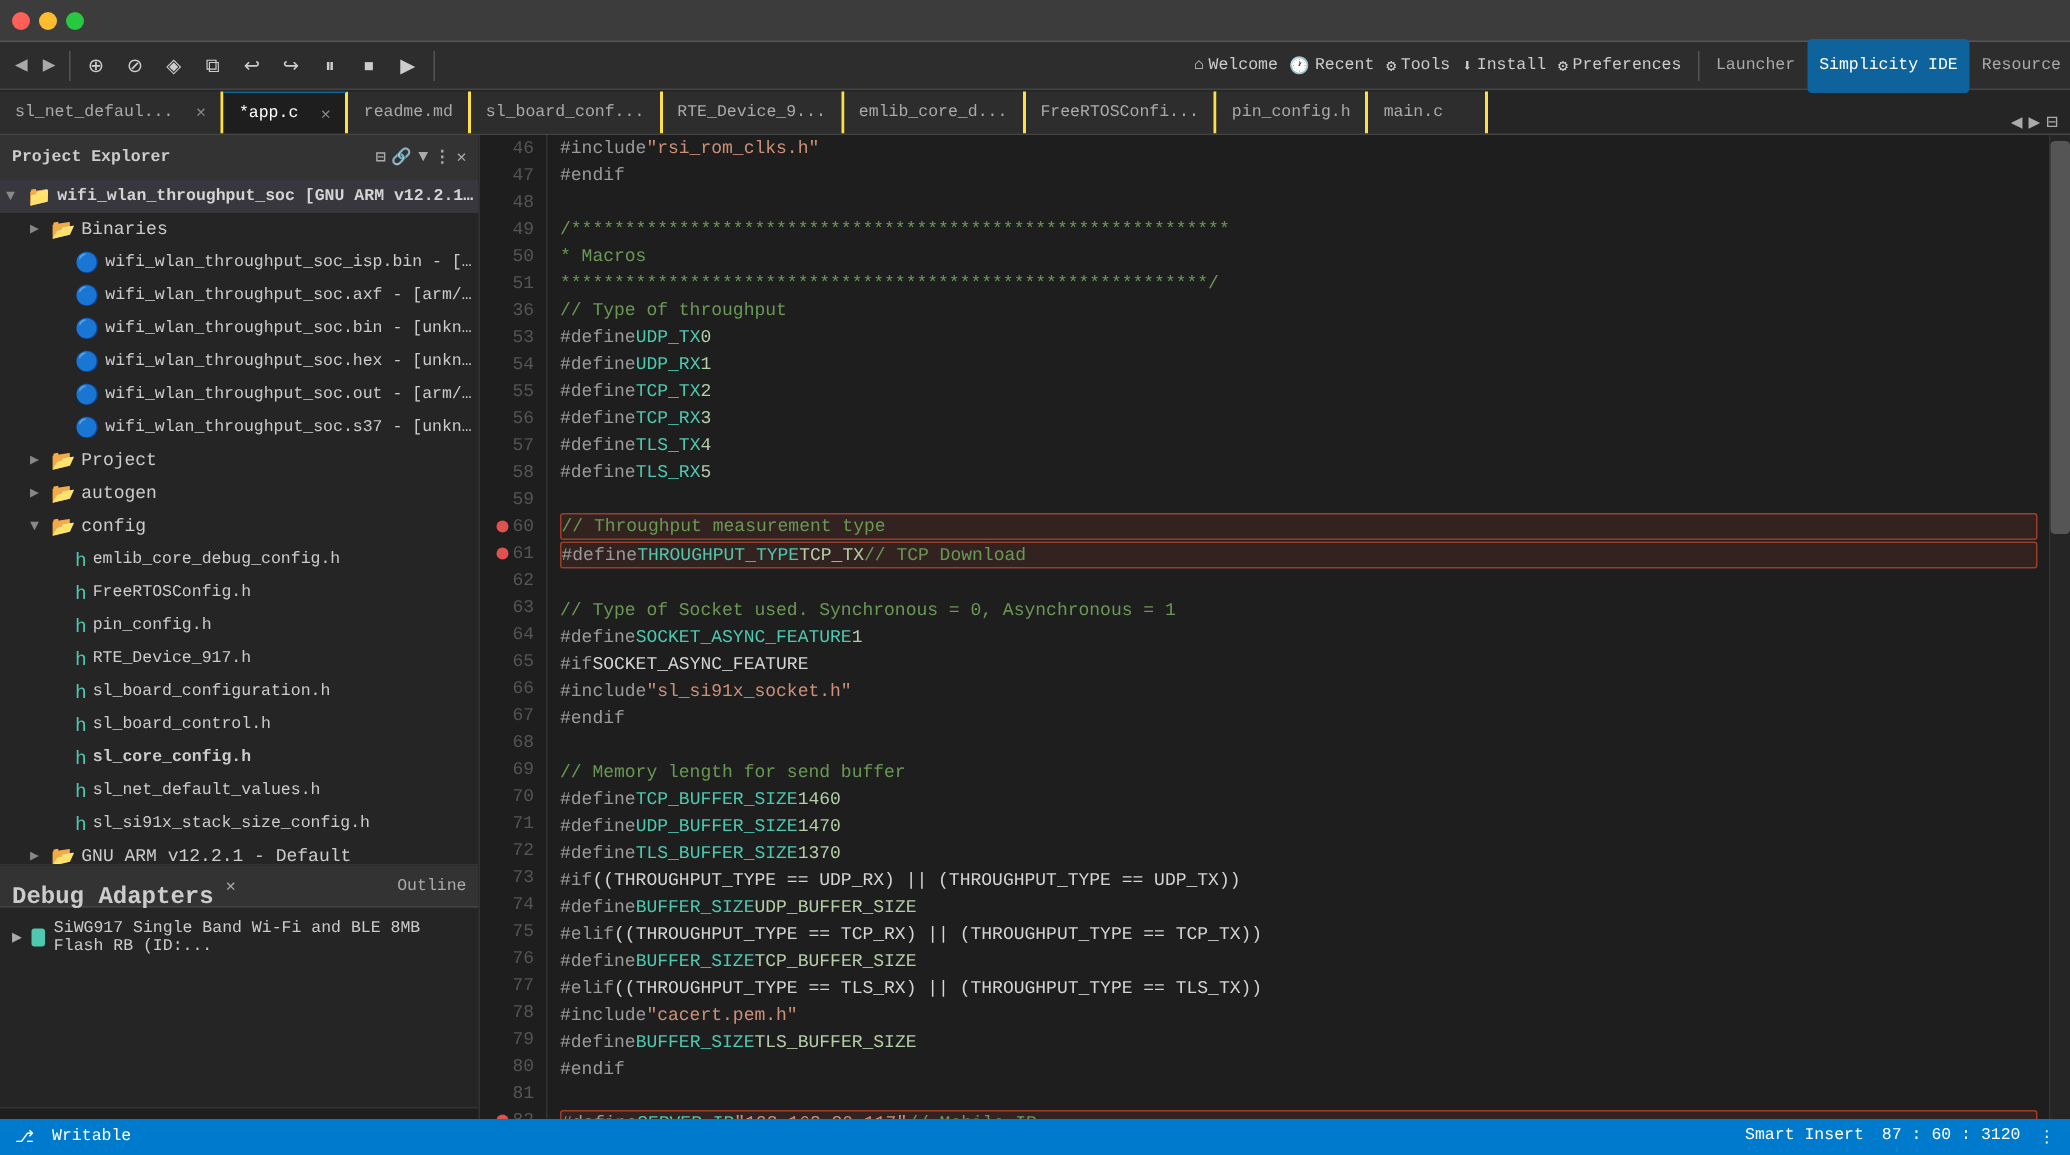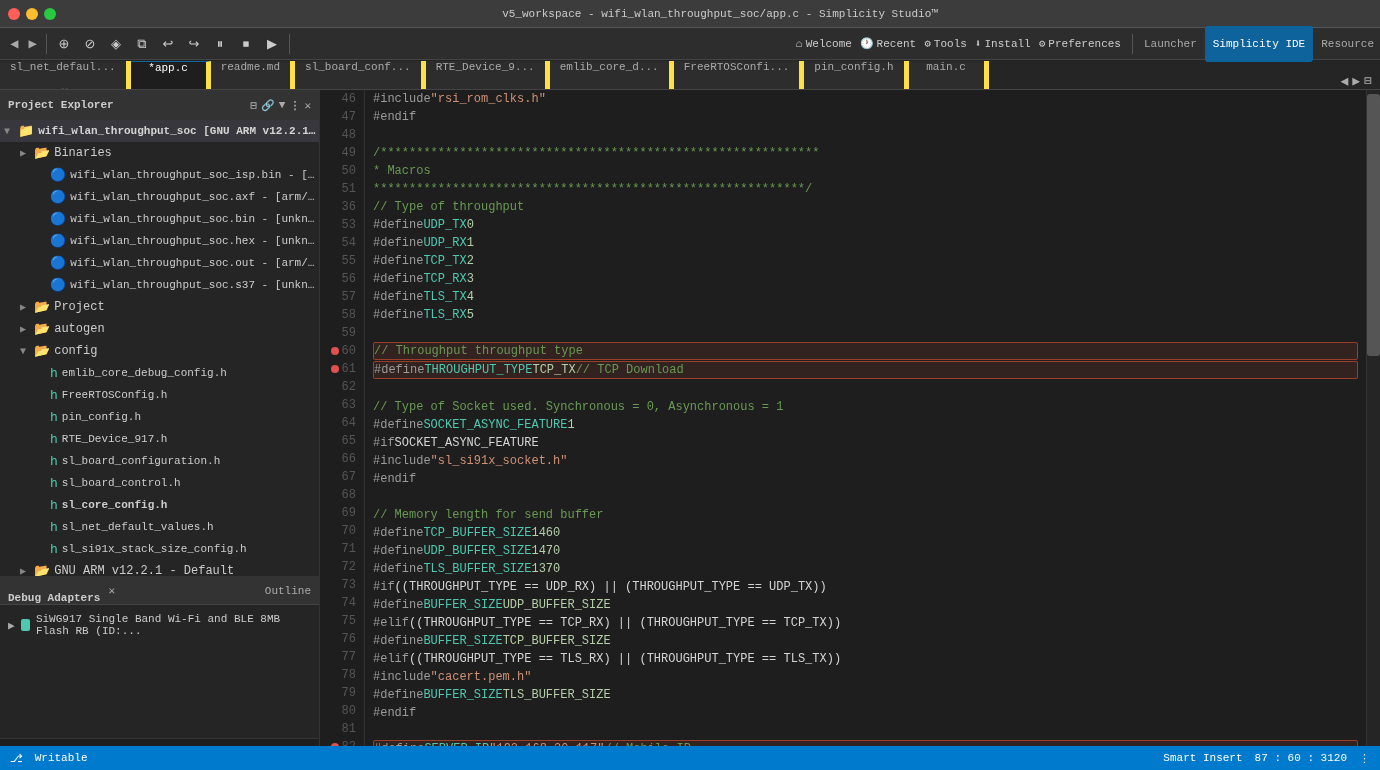--- a/index.html
+++ b/index.html
@@ -51,25 +51,24 @@
     }
     .tab {
       height: 28px;
       padding: 0 10px;
       display: flex;
       align-items: center;
       gap: 11px;
       font-size: 11px;
       color: #aaa;
       cursor: pointer;
-      border-right: 5px solid #fde047;
+      border-right: 2px solid #fde047;
       white-space: nowrap;
       background: #2d2d2d;
       min-width: 80px;
-      flex-direction: column;
     }
     .tab.active { background: #1e1e1e; color: #fff; border-top: 1px solid #0e639c; }
     .tab .tab-close { font-size: 11px; color: #888; margin-left: 4px; }
 
     
     .main-area {
       display: flex;
       height: calc(770px - 28px - 32px - 30px - 24px);
     }
 
@@ -187,21 +186,20 @@
   </style>
 </head>
 <body>
 
 <div class="top-menu-bar">
   <div class="window-controls">
     <button class="win-btn close"></button>
     <button class="win-btn minimize"></button>
     <button class="win-btn maximize"></button>
   </div>
-  <div class="title-bar-text">v5_workspace - wifi_wlan_throughput_soc/app.c - Simplicity Studio™</div>
 </div>
 
 <div class="toolbar">
   <div class="toolbar-nav">
     <span class="nav-icon">◀</span>
     <span class="nav-icon">▶</span>
   </div>
   <div class="toolbar-separator"></div>
   <button class="toolbar-btn">⊕</button>
   <button class="toolbar-btn">⊘</button>
@@ -401,21 +399,21 @@
       <div class="tree-item" style="padding-left:20px;">
         <span class="tree-chevron">▶</span>
         <span class="tree-icon">📂</span>
         <span class="tree-label">GNU ARM v12.2.1 - Default</span>
       </div>
 
     </div>
 
     <div style="height:170px;border-top:1px solid #333;display:flex;flex-direction:column;">
       <div class="debug-header">
-        <span style="font-size:11px;font-weight:bold;margin-top:14px;">Debug Adapters</span>
+        <span style="font-size:16px;font-weight:bold;margin-top:14px;">Debug Adapters</span>
         <span style="color:#aaa;font-size:11px;cursor:pointer;">✕</span>
         <span style="margin-left:auto;color:#aaa;font-size:11px;">Outline</span>
       </div>
       <div style="flex:1;padding:4px 8px;overflow:auto;">
         <div style="display:flex;align-items:center;gap:6px;padding:4px 0;font-size:11px;color:#ccc;cursor:pointer;">
           <span style="color:#aaa;">▶</span>
           <span style="width:12px;height:12px;background:#4ec9b0;border-radius:2px;display:inline-block;"></span>
           <span style="font-size:11px;">SiWG917 Single Band Wi-Fi and BLE 8MB Flash RB (ID:...</span>
         </div>
       </div>
@@ -590,21 +588,21 @@
             <span style="color:#4ec9b0;">TLS_TX</span> 
             <span style="color:#b5cea8;"> 4</span>
           </div>
           <div class="code-line">
             <span style="color:#9b9b9b;">#define</span> 
             <span style="color:#4ec9b0;">TLS_RX</span> 
             <span style="color:#b5cea8;"> 5</span>
           </div>
           <div class="code-line">&nbsp;</div>
           <div class="code-line" style="background: rgba(200, 75, 49, 0.12); border: 1px solid rgba(200, 75, 49, 0.7); border-radius: 2px; margin-bottom: 1px;">
-            <span style="color:#6a9955;">// Throughput throughput type</span>
+            <span style="color:#6a9955;">// Throughput measurement type</span>
           </div>
           <div class="code-line" style="background: rgba(200, 75, 49, 0.12); border: 1px solid rgba(200, 75, 49, 0.7); border-radius: 2px; margin-bottom: 1px;">
             <span style="color:#9b9b9b;">#define</span> 
             <span style="color:#4ec9b0;">THROUGHPUT_TYPE</span> 
             <span style="color:#b5cea8;"> TCP_TX</span>
             <span style="color:#6a9955;"> // TCP Download</span>
           </div>
           <div class="code-line">&nbsp;</div>
           <div class="code-line">
             <span style="color:#6a9955;">// Type of Socket used. Synchronous = 0, Asynchronous = 1</span>

